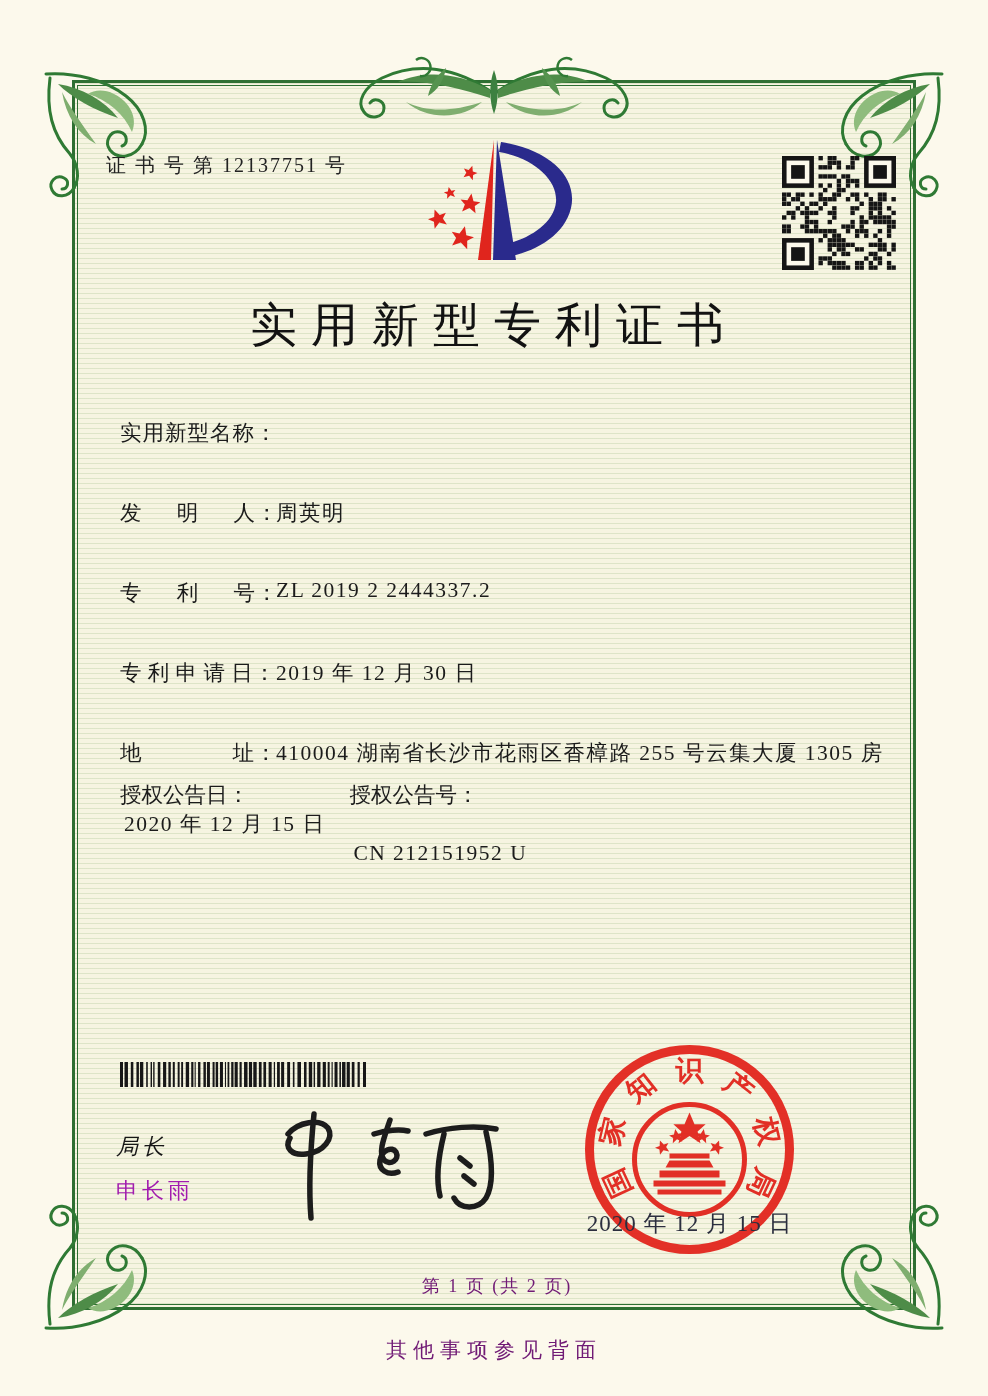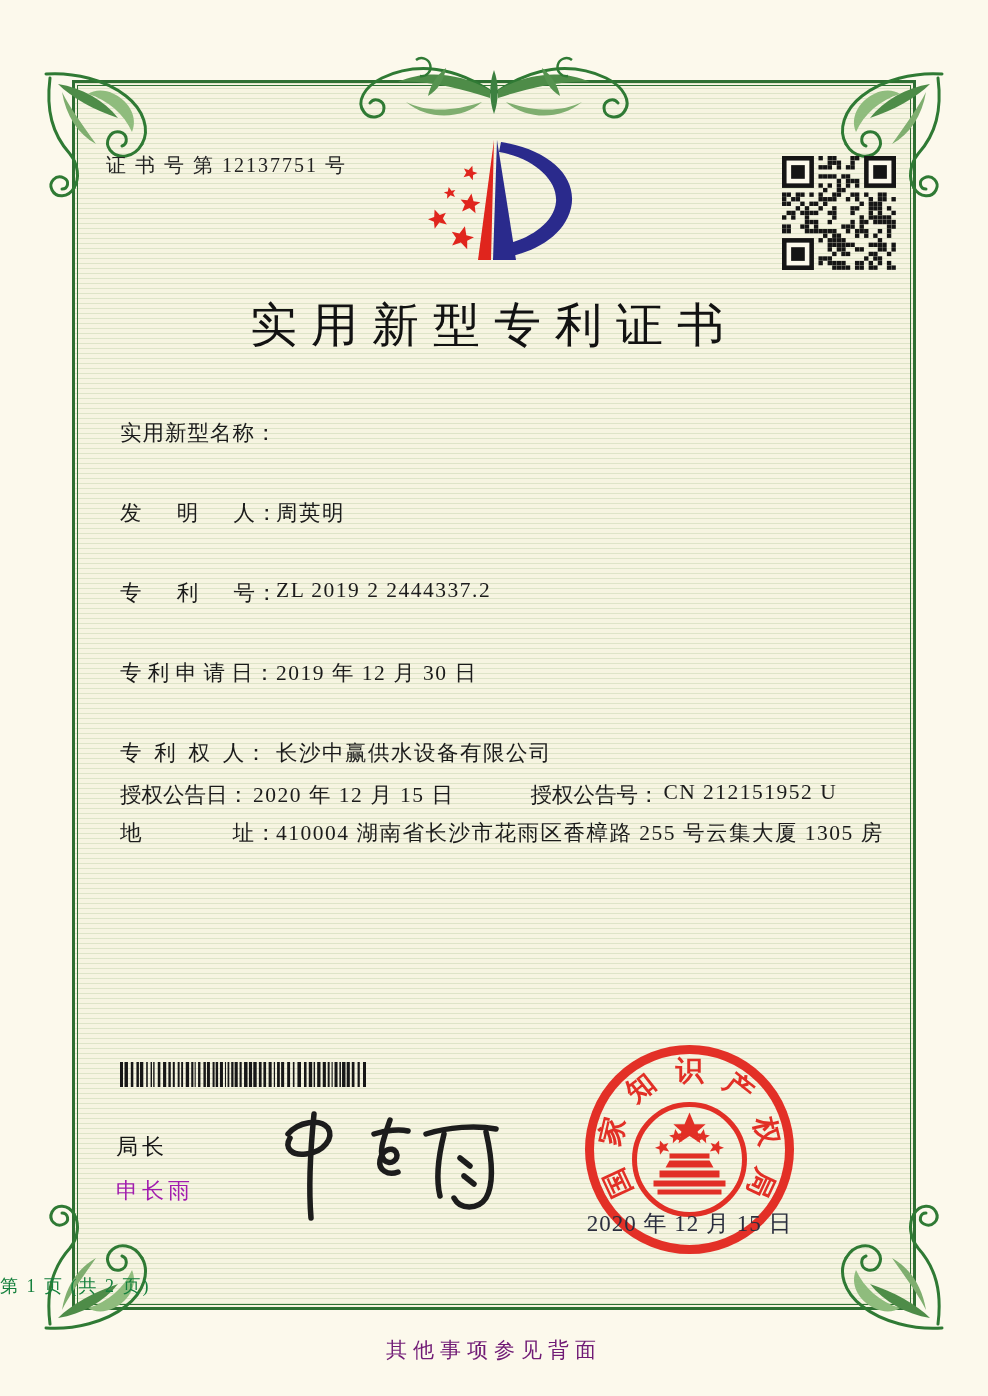--- a/index.html
+++ b/index.html
@@ -38,41 +38,41 @@
     position:absolute;left:0;right:0;top:294px;text-align:center;
     font-size:47px;font-weight:normal;letter-spacing:14px;color:#121212;
   }
 
   
   .fields{position:absolute;left:120px;top:418px;font-size:21.5px;}
   .frow{height:80px;display:flex;align-items:flex-start;}
   .flabel{display:inline-block;width:152px;white-space:pre;letter-spacing:1px;}
   .fvalue{margin-left:4px;letter-spacing:1.5px;white-space:pre;}
   .grant{position:absolute;left:120px;top:780px;font-size:21.5px;display:flex;}
-  .grant .pair{display:flex;}
-  .grant .pair+.pair{margin-left:76px;}
+  .grant .pair{display:flex;flex-direction:column;}
+  .grant .pair+.pair{margin-left:24px;gap:32px;}
 
   
   .paras{
     position:absolute;left:120px;top:814px;width:752px;
     font-size:21px;line-height:38px;text-align:justify;color:#26262a;
   }
   .paras p{margin:0;text-indent:2em;}
 
   
   .barcode{position:absolute;left:120px;top:1062px;}
-  .exec-title{position:absolute;left:116px;top:1132px;font-size:22px;letter-spacing:4px;color:#161616;}
+  .exec-title{position:absolute;left:116px;top:1132px;font-size:22px;letter-spacing:4px;color:#161616;font-style:italic;}
   .exec-name{position:absolute;left:116px;top:1176px;font-size:22px;letter-spacing:4px;color:#a21caf;}
   .signature{position:absolute;left:248px;top:1100px;}
   .seal{position:absolute;left:572px;top:1032px;}
   .seal-date{
     position:absolute;left:582px;top:1208px;width:215px;text-align:center;
     font-size:23px;letter-spacing:1px;color:#2b2e3e;z-index:6;white-space:pre;
   }
-  .page-no{position:absolute;left:0;right:0;top:1274px;text-align:left;font-size:18px;letter-spacing:2px;color:#15803d;}
+  .page-no{position:absolute;left:6px;right:0;top:1274px;text-align:center;font-size:18px;letter-spacing:2px;color:#701a75;}
   .back-note{position:absolute;left:0;right:0;top:1336px;text-align:center;font-size:21px;letter-spacing:6px;color:#701a75;}
 </style>
 </head>
 <body>
 
 <div class="page">
 
   <svg style="position:absolute;width:0;height:0" aria-hidden="true">
     <defs>
       <path id="star" d="M0,-10 L2.94,-3.09 9.51,-3.09 4.76,1.18 6.47,8.09 0,3.8 -6.47,8.09 -4.76,1.18 -9.51,-3.09 -2.94,-3.09 Z"></path>
@@ -361,24 +361,20 @@
       </div>
     <div class="frow">
         <span class="flabel">专　 利　 号：</span>
         <span class="fvalue">ZL 2019 2 2444337.2</span>
       </div>
     <div class="frow">
         <span class="flabel">专 利 申 请 日：</span>
         <span class="fvalue">2019 年 12 月 30 日</span>
       </div>
     <div class="frow">
-        <span class="flabel">专 利 权 人：</span>
-        <span class="fvalue">长沙中赢供水设备有限公司</span>
-      </div>
-    <div class="frow">
         <span class="flabel">地　　　　址：</span>
         <span class="fvalue">410004 湖南省长沙市花雨区香樟路 255 号云集大厦 1305 房</span>
       </div>
   </div>
 
   <div class="grant">
     <span class="pair">
         <span>授权公告日：</span>
         <span class="fvalue">2020 年 12 月 15 日</span>
       </span>

